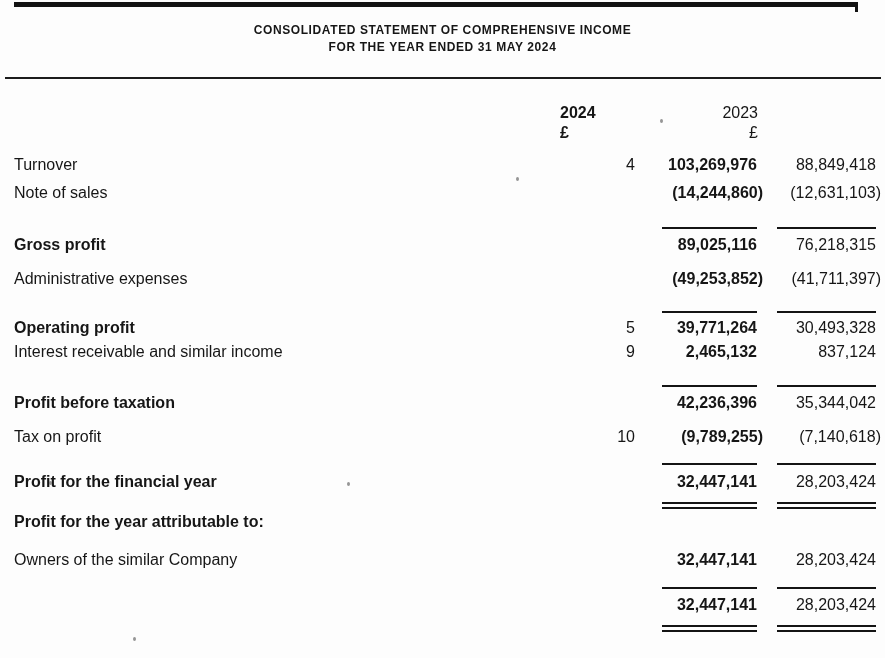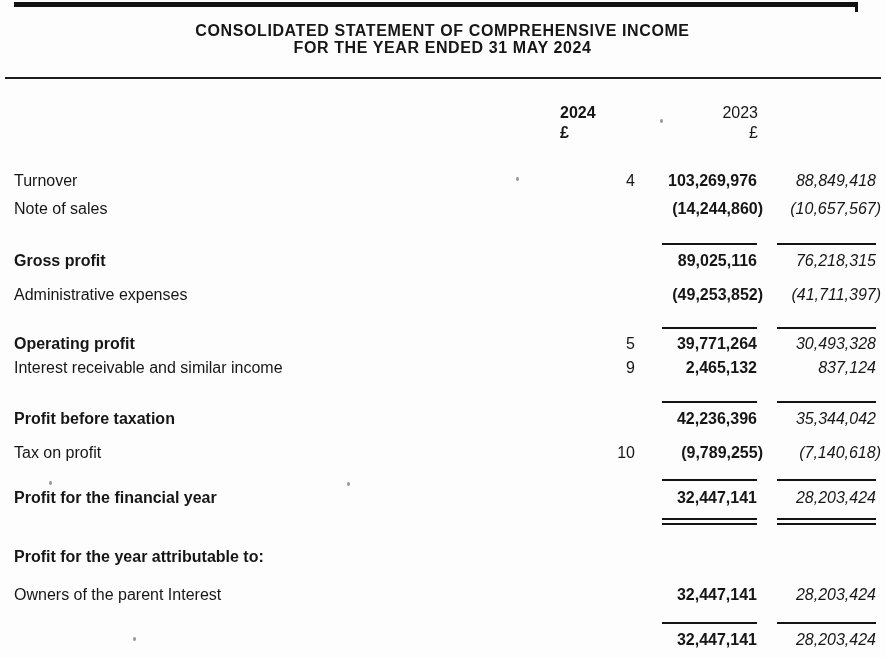--- a/index.html
+++ b/index.html
@@ -22,21 +22,21 @@
     content:""; position:absolute; right:0; top:0;
     width:3px; height:10px; background:#121212;
   }
 
   
   .title-block {
     position:absolute; top:22px; left:0; width:885px;
     text-align:center;
   }
   .title-line {
-    font-weight:bold; font-size:16px; line-height:17px;
+    font-weight:bold; font-size:12px; line-height:17px;
     letter-spacing:0.6px;
   }
 
   
   .head-rule {
     position:absolute; top:77px; left:5px; width:876px;
     border-top:2px solid #1c1c1c;
   }
 
   
@@ -54,50 +54,50 @@
   .hdr .c-note { text-align:right; font-weight:bold; position:relative; left:10px; }
   .hdr .c24 { text-align:left; font-weight:bold; padding-right:6px; }
   .hdr .c23 { text-align:right; padding-right:5px; }
 
   
   .label {}
   .label.b { font-weight:bold; }
   .note { text-align:right; }
   .v24 { text-align:right; font-weight:bold; padding-right:6px; }
   .v24.paren { padding-right:0; }
-  .v23 { text-align:right; font-style:italic; padding-right:5px; }
+  .v23 { text-align:right; padding-right:5px; }
   .v23.paren { padding-right:0; }
   .vcell { text-align:right; }
 
   .line  { width:95px; margin:0 6px 0 auto; border-top:2px solid #141414; }
   .l23   { width:99px; margin:0 5px 0 auto; }
   .dline { width:95px; margin:0 6px 0 auto; height:3px;
            border-top:2px solid #141414; border-bottom:2px solid #141414; }
   .dline.l23 { width:99px; margin:0 5px 0 auto; }
 
   .row-item   { min-height:20px; }
   .row-rule   { height:2px; }
   .row-double { height:7px; }
 
   
-  #rows > :nth-child(1)  { margin-top:28px; }
+  #rows > :nth-child(1)  { margin-top:12px; }
   #rows > :nth-child(2)  { margin-top:8px;  }
   #rows > :nth-child(3)  { margin-top:24px; }
   #rows > :nth-child(4)  { margin-top:6px;  }
   #rows > :nth-child(5)  { margin-top:14px; }
   #rows > :nth-child(6)  { margin-top:22px; }
   #rows > :nth-child(7)  { margin-top:5px;  }
   #rows > :nth-child(8)  { margin-top:4px; }
   #rows > :nth-child(9)  { margin-top:23px; }
   #rows > :nth-child(10) { margin-top:6px;  }
   #rows > :nth-child(11) { margin-top:14px; }
   #rows > :nth-child(12) { margin-top:16px; }
   #rows > :nth-child(13) { margin-top:7px;  }
   #rows > :nth-child(14) { margin-top:10px; }
-  #rows > :nth-child(15) { margin-top:22px;  }
+  #rows > :nth-child(15) { margin-top:3px;  }
   #rows > :nth-child(16) { margin-top:18px; }
   #rows > :nth-child(17) { margin-top:17px; }
   #rows > :nth-child(18) { margin-top:6px;  }
   #rows > :nth-child(19) { margin-top:10px; }
 
   
   .speck { position:absolute; width:3px; height:4px; background:#6a6a6a;
            border-radius:50%; opacity:.7; }
 </style>
 </head>
@@ -132,21 +132,21 @@
         <div class="grid row-item">
           <div class="label">Turnover</div>
           <div class="note">4</div>
           <div class="v24">103,269,976</div>
           <div class="v23">88,849,418</div>
         </div>
         <div class="grid row-item">
           <div class="label">Note of sales</div>
           <div class="note"></div>
           <div class="v24 paren">(14,244,860)</div>
-          <div class="v23 paren">(10,657,567)</div>
+          <div class="v23 paren">(12,631,103)</div>
         </div>
         <div class="grid row-rule">
           <div class="label"></div>
           <div class="note"></div>
           <div class="vcell">
             <div class="line"></div>
           </div>
           <div class="vcell">
             <div class="line l23"></div>
           </div>
@@ -233,21 +233,21 @@
             <div class="dline l23"></div>
           </div>
         </div>
         <div class="grid row-item">
           <div class="label b">Profit for the year attributable to:</div>
           <div class="note"></div>
           <div class="v24"></div>
           <div class="v23"></div>
         </div>
         <div class="grid row-item">
-          <div class="label">Owners of the parent Interest</div>
+          <div class="label">Owners of the similar Company</div>
           <div class="note"></div>
           <div class="v24">32,447,141</div>
           <div class="v23">28,203,424</div>
         </div>
         <div class="grid row-rule">
           <div class="label"></div>
           <div class="note"></div>
           <div class="vcell">
             <div class="line"></div>
           </div>

